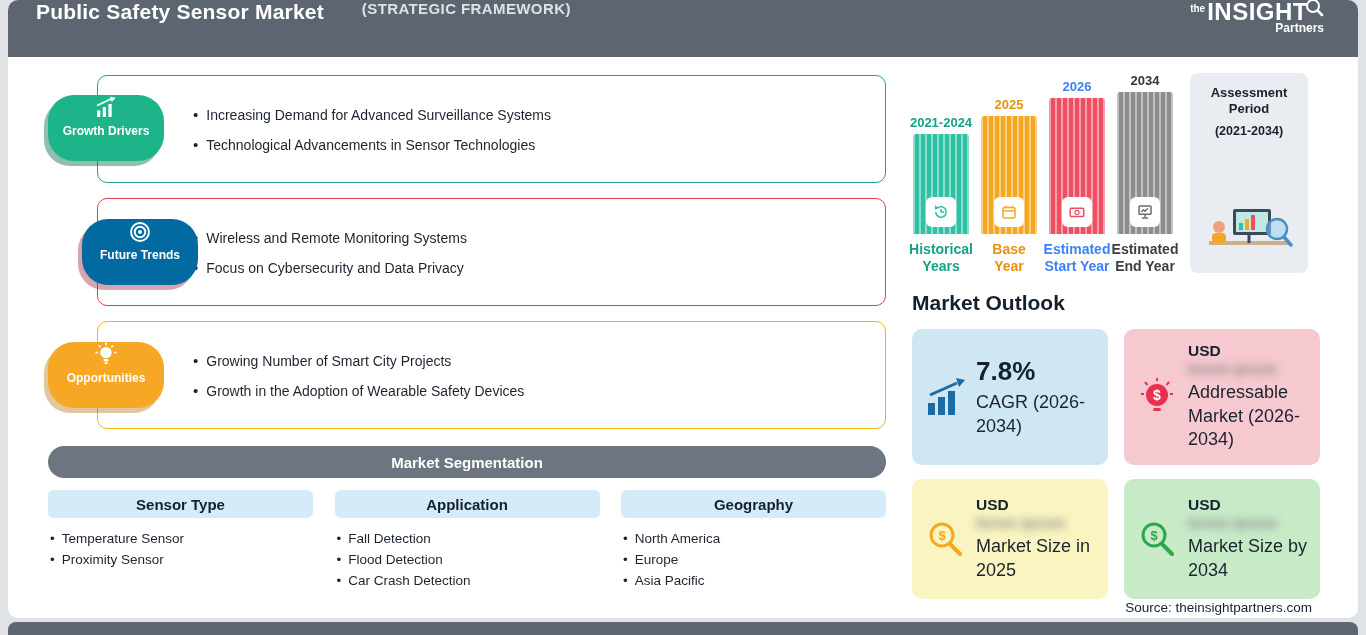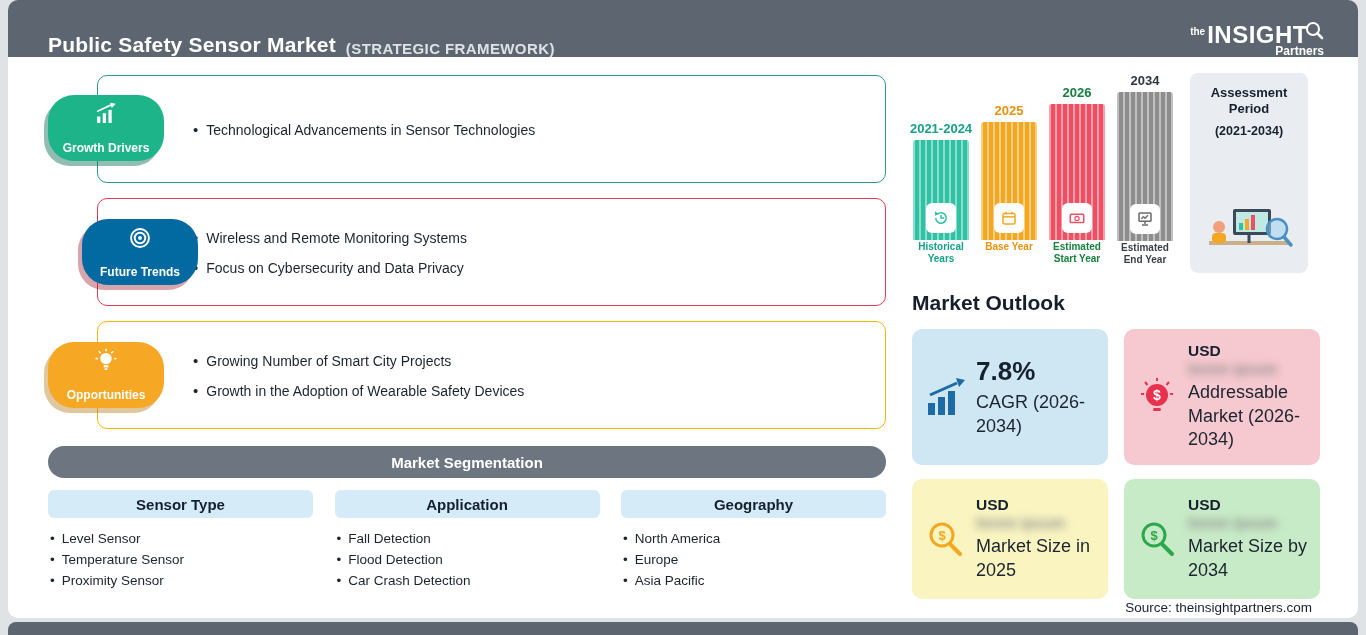--- a/index.html
+++ b/index.html
@@ -1,20 +1,20 @@
 <!DOCTYPE html>
 <html><head>
 <meta charset="utf-8">
 <style>
   * { margin:0; padding:0; box-sizing:border-box; }
   html,body { width:1366px; height:635px; background:#dfe3e6; font-family:"Liberation Sans", sans-serif; color:#182230; overflow:hidden; }
 
   
   .header { position:absolute; left:8px; top:0; width:1350px; height:57px; background:#5d6670;
-            border-radius:10px 10px 0 0; display:flex; align-items:flex-end; padding:0 34px 0 40px; }
+            border-radius:10px 10px 0 0; display:flex; align-items:flex-start; padding:0 34px 0 28px;gap:28px; }
   .header-title { color:#ffffff; font-size:21px; font-weight:bold; letter-spacing:.2px; }
   .header-subtitle { color:#dde2e6; font-size:15px; font-weight:600; margin-left:10px; letter-spacing:.4px; }
   .logo { margin-left:auto; color:#fff; display:flex; align-items:flex-start; line-height:1; position:relative; }
   .logo-the { font-size:10px; font-weight:bold; margin-top:4px; margin-right:2px; }
   .logo-main { display:flex; flex-direction:column; align-items:flex-end; }
   .logo-insight { font-size:24px; font-weight:bold; letter-spacing:.5px; display:flex; align-items:center; }
   .logo-partners { font-size:12px; font-weight:bold; margin-top:-2px; }
   .logo-glass { margin-left:-4px; margin-top:-10px; }
 
   
@@ -24,21 +24,21 @@
   
   .panel-box { position:absolute; left:89px; width:789px; height:108px; border-radius:10px; background:#fff;
                display:flex; flex-direction:column; justify-content:center; gap:13px; padding:10px 20px 10px 95px; }
   .panel-box.green  { top:18px;  border:1.6px solid #2a9d8f; }
   .panel-box.red    { top:141px; border:1.6px solid #e23b52; }
   .panel-box.yellow { top:264px; border:1.6px solid #f2b705; }
   .bullet-item { font-size:14px; color:#1c2430; display:flex; align-items:baseline; }
   .bullet-item::before { content:"•"; font-size:15px; margin-right:8px; color:#1c2430; }
 
   .badge { position:absolute; left:40px; width:116px; height:66px; border-radius:26px;
-           display:flex; flex-direction:column; align-items:center; justify-content:center; gap:14px; z-index:2; }
+           display:flex; flex-direction:column; align-items:center; gap:3px; z-index:2; }
   .badge .badge-label { color:#fff; font-size:12px; font-weight:bold; }
   .badge.green  { top:38px;  background:#1eb489; box-shadow:-4px 5px 0 rgba(14,110,85,.45); }
   .badge.red    { top:162px; background:#0369a1; box-shadow:-4px 5px 0 rgba(160,30,50,.40);margin-left:34px; }
   .badge.yellow { top:285px; background:#f6a723; box-shadow:-4px 5px 0 rgba(180,115,10,.40); }
 
   
   .seg-bar { position:absolute; left:40px; top:389px; width:838px; height:32px; background:#6d7680; border-radius:16px;
              color:#fff; font-size:15px; font-weight:bold; display:flex; align-items:center; justify-content:center; }
   .seg-cols { position:absolute; left:40px; top:433px; width:838px; display:grid; grid-template-columns:265px 265px 265px; column-gap:21.5px; }
   .seg-col-header { background:#d5ecf8; border-radius:6px; height:28px; display:flex; align-items:center; justify-content:center;
@@ -47,24 +47,24 @@
   .seg-item { font-size:13.5px; color:#1c2430; line-height:21px; display:flex; align-items:baseline; }
   .seg-item::before { content:"•"; margin-right:7px; }
 
   
   .timeline { position:absolute; left:902px; top:16px; width:404px; height:200px; display:flex; align-items:stretch; }
   .tl-col { width:62px; margin-right:6px; display:flex; flex-direction:column; justify-content:flex-end; align-items:center; }
   .tl-year { font-size:13px; font-weight:bold; margin-bottom:4px; white-space:nowrap; }
   .tl-bar { width:56px; border-radius:3px 3px 0 0; position:relative; }
   .tl-bar .tl-icon { position:absolute; bottom:7px; left:50%; transform:translateX(-50%); width:30px; height:30px;
                      background:#fff; border-radius:6px; display:flex; align-items:center; justify-content:center; }
-  .tl-caption { height:32px; margin-top:1px; font-size:10px; font-weight:bold; text-align:center; line-height:1.2; }
+  .tl-caption { height:32px; margin-top:7px; font-size:14px; font-weight:bold; text-align:center; line-height:1.2; }
   .tl-col.c1 .tl-year, .tl-col.c1 .tl-caption { color:#17a08a; }
   .tl-col.c2 .tl-year, .tl-col.c2 .tl-caption { color:#e8920c; }
-  .tl-col.c3 .tl-year, .tl-col.c3 .tl-caption { color:#15803d; }
+  .tl-col.c3 .tl-year, .tl-col.c3 .tl-caption { color:#3b82f6; }
   .tl-col.c4 .tl-year { color:#2f3640; } .tl-col.c4 .tl-caption { color:#3a3f46; }
   .tl-bar.c1 { height:100px; background:repeating-linear-gradient(90deg, rgba(255,255,255,.45) 0 2px, transparent 2px 6px), #2fc1a4; }
   .tl-bar.c2 { height:118px; background:repeating-linear-gradient(90deg, rgba(255,255,255,.45) 0 2px, transparent 2px 6px), #f6a722; }
   .tl-bar.c3 { height:136px; background:repeating-linear-gradient(90deg, rgba(255,255,255,.45) 0 2px, transparent 2px 6px), #ef4f63; }
   .tl-bar.c4 { height:152px; background:repeating-linear-gradient(90deg, rgba(255,255,255,.45) 0 2px, transparent 2px 6px), #8d8d8d; }
 
   .assessment { width:118px; margin-left:8px; background:#e9edf1; border-radius:8px; padding:12px 6px 8px 6px;
                 display:flex; flex-direction:column; align-items:center; }
   .assessment-title { font-size:13px; font-weight:bold; color:#16212e; text-align:center; line-height:1.25; }
   .assessment-range { font-size:12.5px; font-weight:bold; color:#16212e; margin-top:6px; }
@@ -105,20 +105,21 @@
         </svg>
       </span>
       <span class="logo-partners">Partners</span>
     </div>
   </div>
 </div>
 
 <div class="main">
 
   <div class="panel-box green">
+    <div class="bullet-item">Increasing Demand for Advanced Surveillance Systems</div>
     <div class="bullet-item">Technological Advancements in Sensor Technologies</div>
   </div>
   <div class="badge green">
     <svg width="26" height="26" viewBox="0 0 32 32">
       <rect x="5" y="19" width="4" height="8" fill="#fff"></rect>
       <rect x="12" y="15" width="4" height="12" fill="#fff"></rect>
       <rect x="19" y="11" width="4" height="16" fill="#fff"></rect>
       <line x1="5" y1="13" x2="22" y2="5" stroke="#fff" stroke-width="2"></line>
       <polygon points="21,2 28,3.5 23,8.5" fill="#fff"></polygon>
     </svg>
@@ -154,21 +155,20 @@
       <rect x="14" y="25" width="4" height="2" rx="1" fill="#fff"></rect>
     </svg>
     <span class="badge-label">Opportunities</span>
   </div>
 
   <div class="seg-bar">Market Segmentation</div>
   <div class="seg-cols">
     <div>
       <div class="seg-col-header">Sensor Type</div>
       <div class="seg-list">
-        <div class="seg-item">Level Sensor</div>
         <div class="seg-item">Temperature Sensor</div>
         <div class="seg-item">Proximity Sensor</div>
       </div>
     </div>
     <div>
       <div class="seg-col-header">Application</div>
       <div class="seg-list">
         <div class="seg-item">Fall Detection</div>
         <div class="seg-item">Flood Detection</div>
         <div class="seg-item">Car Crash Detection</div>

